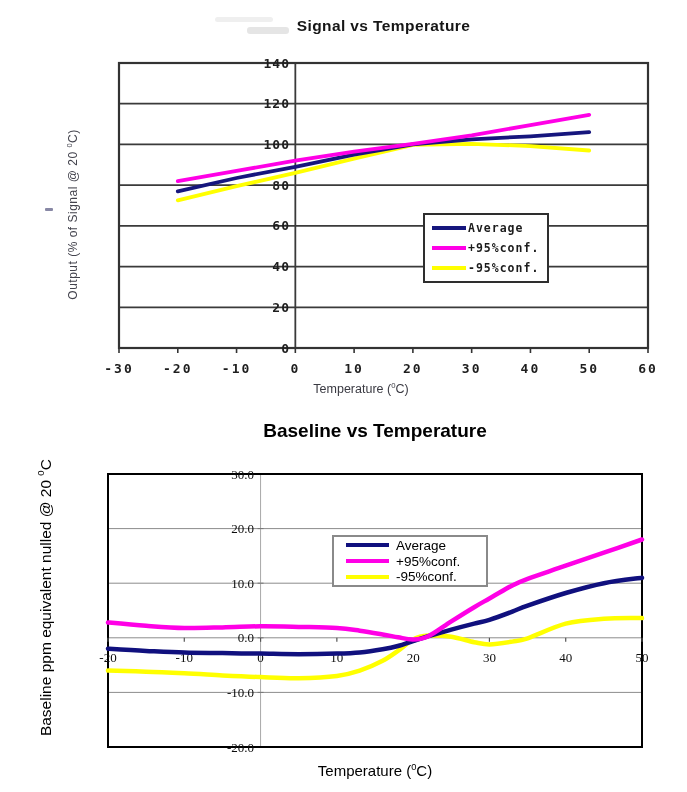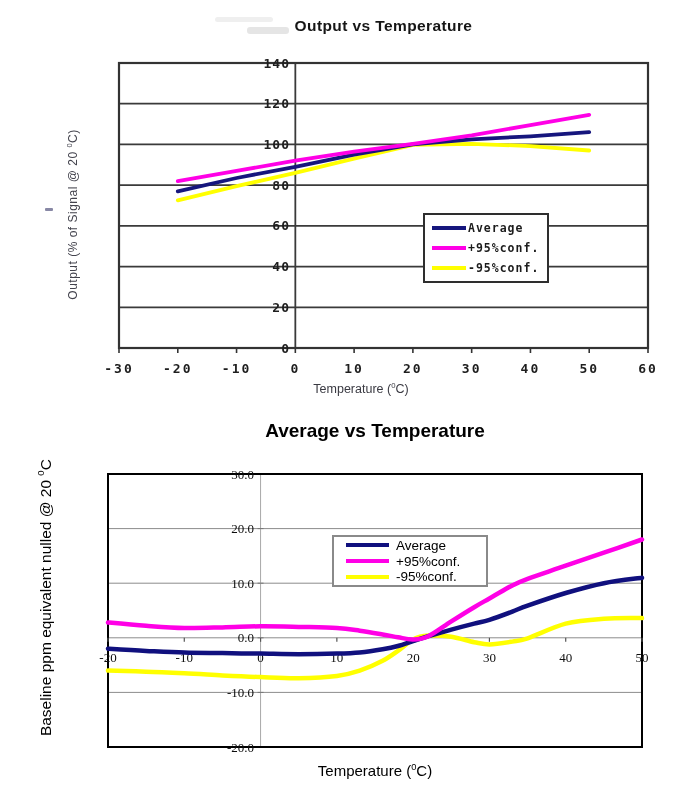--- a/index.html
+++ b/index.html
@@ -118,42 +118,42 @@
       <text x="642" y="657" class="t-bot" text-anchor="middle" dominant-baseline="central">50</text>
       <path d="M108.0,670.6 C114.4,670.7,133.4,671.2,146.1,671.7 C158.9,672.1,171.6,672.7,184.3,673.3 C197.0,673.9,209.7,674.8,222.4,675.5 C235.1,676.1,247.9,676.7,260.6,677.1 C273.3,677.6,286.0,678.4,298.7,678.2 C311.4,678.0,326.7,677.3,336.9,676.0 C347.0,674.7,352.1,673.1,359.7,670.6 C367.4,668.0,376.3,664.0,382.6,660.7 C389.0,657.5,392.8,654.5,397.9,650.9 C403.0,647.4,408.1,642.0,413.1,639.4 C418.2,636.9,422.0,636.1,428.4,635.6 C434.8,635.2,443.7,635.6,451.3,636.7 C458.9,637.8,467.8,640.9,474.2,642.2 C480.5,643.4,483.1,644.4,489.4,644.4 C495.8,644.3,506.0,642.6,512.3,641.6 C518.7,640.6,518.7,641.3,527.6,638.3 C536.5,635.3,553.0,626.9,565.7,623.6 C578.4,620.3,591.1,619.6,603.9,618.7 C616.6,617.8,635.6,618.2,642.0,618.1" fill="none" stroke="#ffff00" stroke-width="4.5" stroke-linecap="round" stroke-linejoin="round"></path>
       <path d="M108.0,648.7 C114.4,649.1,133.4,650.3,146.1,650.9 C158.9,651.5,171.6,652.2,184.3,652.5 C197.0,652.9,209.7,652.9,222.4,653.1 C235.1,653.3,247.9,653.5,260.6,653.6 C273.3,653.8,286.0,654.2,298.7,654.2 C311.4,654.2,326.7,653.9,336.9,653.6 C347.0,653.4,352.1,653.3,359.7,652.5 C367.4,651.8,376.3,650.4,382.6,649.3 C389.0,648.2,392.8,647.4,397.9,646.0 C403.0,644.6,408.1,642.7,413.1,641.1 C418.2,639.4,422.0,638.1,428.4,636.2 C434.8,634.3,443.7,631.7,451.3,629.6 C458.9,627.5,467.8,625.2,474.2,623.6 C480.5,622.0,483.1,621.8,489.4,619.8 C495.8,617.8,506.0,614.0,512.3,611.6 C518.7,609.2,518.7,608.7,527.6,605.6 C536.5,602.5,553.0,596.8,565.7,593.0 C578.4,589.3,591.1,585.7,603.9,583.2 C616.6,580.7,635.6,578.6,642.0,577.7" fill="none" stroke="#10107e" stroke-width="4.5" stroke-linecap="round" stroke-linejoin="round"></path>
       <path d="M108.0,622.5 C114.4,623.1,133.4,624.9,146.1,625.8 C158.9,626.7,171.6,627.7,184.3,628.0 C197.0,628.2,209.7,627.7,222.4,627.4 C235.1,627.2,247.9,626.4,260.6,626.3 C273.3,626.2,286.0,626.6,298.7,626.9 C311.4,627.2,326.7,627.3,336.9,628.0 C347.0,628.6,352.1,629.6,359.7,630.7 C367.4,631.8,376.3,633.4,382.6,634.5 C389.0,635.6,392.8,636.4,397.9,637.3 C403.0,638.1,408.1,639.6,413.1,639.4 C418.2,639.3,422.0,639.2,428.4,636.2 C434.8,633.2,443.7,626.2,451.3,621.4 C458.9,616.6,467.8,611.0,474.2,607.2 C480.5,603.4,483.1,602.1,489.4,598.5 C495.8,594.8,506.0,588.7,512.3,585.4 C518.7,582.1,518.7,582.1,527.6,578.8 C536.5,575.6,553.0,570.1,565.7,565.7 C578.4,561.4,591.1,557.0,603.9,552.6 C616.6,548.3,635.6,541.7,642.0,539.5" fill="none" stroke="#ff00e6" stroke-width="4.5" stroke-linecap="round" stroke-linejoin="round"></path>
     </svg>
 
   <div class="abs smudge" style="left:247px;top:27px;width:42px;height:7px;"></div>
   <div class="abs smudge" style="left:215px;top:17px;width:58px;height:5px;opacity:.45;"></div>
   <div class="abs dash-art"></div>
 
-  <h2 class="abs title-top">Output vs Temperature</h2>
+  <h2 class="abs title-top">Signal vs Temperature</h2>
 
   <div class="abs ylabel-top"><span>Output (% of Signal @ 20 </span><sup>0</sup><span>C)</span></div>
 
   <div class="abs xlabel-top"><span>Temperature (</span><sup>0</sup><span>C)</span></div>
 
   <div class="abs legend-top">
     <div class="row">
       <span class="swatch" style="background: rgb(22, 22, 125);"></span>
       <span class="lbl">Average</span>
     </div>
     <div class="row">
       <span class="swatch" style="background: rgb(255, 0, 230);"></span>
       <span class="lbl">+95%conf.</span>
     </div>
     <div class="row">
       <span class="swatch" style="background: rgb(255, 255, 0);"></span>
       <span class="lbl">-95%conf.</span>
     </div>
   </div>
 
-  <h2 class="abs title-bot">Average vs Temperature</h2>
+  <h2 class="abs title-bot">Baseline vs Temperature</h2>
 
   <div class="abs ylabel-bot"><span>Baseline ppm equivalent nulled @ 20 </span><sup>0</sup><span>C</span></div>
 
   <div class="abs xlabel-bot"><span>Temperature (</span><sup>0</sup><span>C)</span></div>
 
   <div class="abs legend-bot">
     <div class="row">
       <span class="swatch" style="background: rgb(16, 16, 126);"></span>
       <span class="lbl">Average</span>
     </div>

